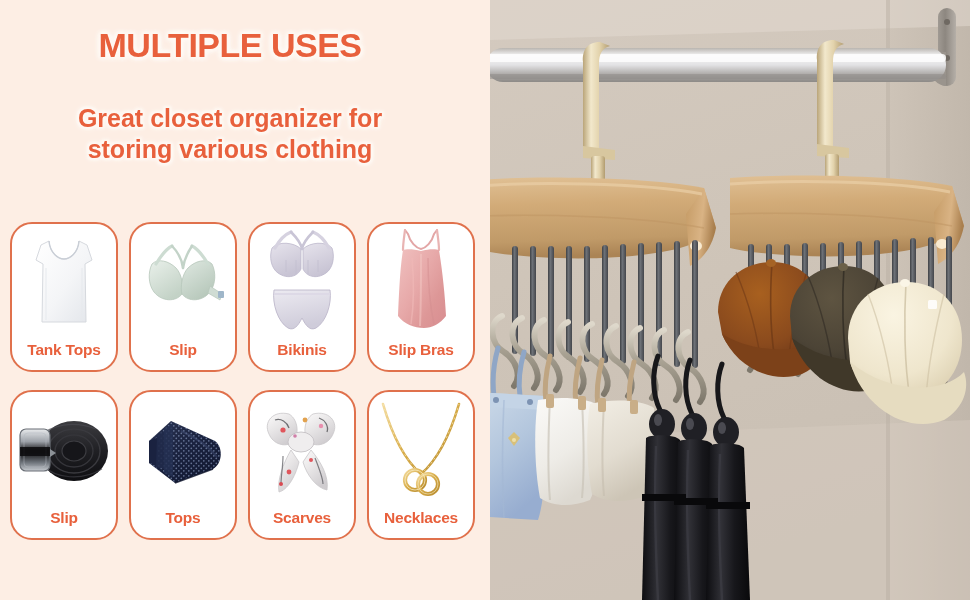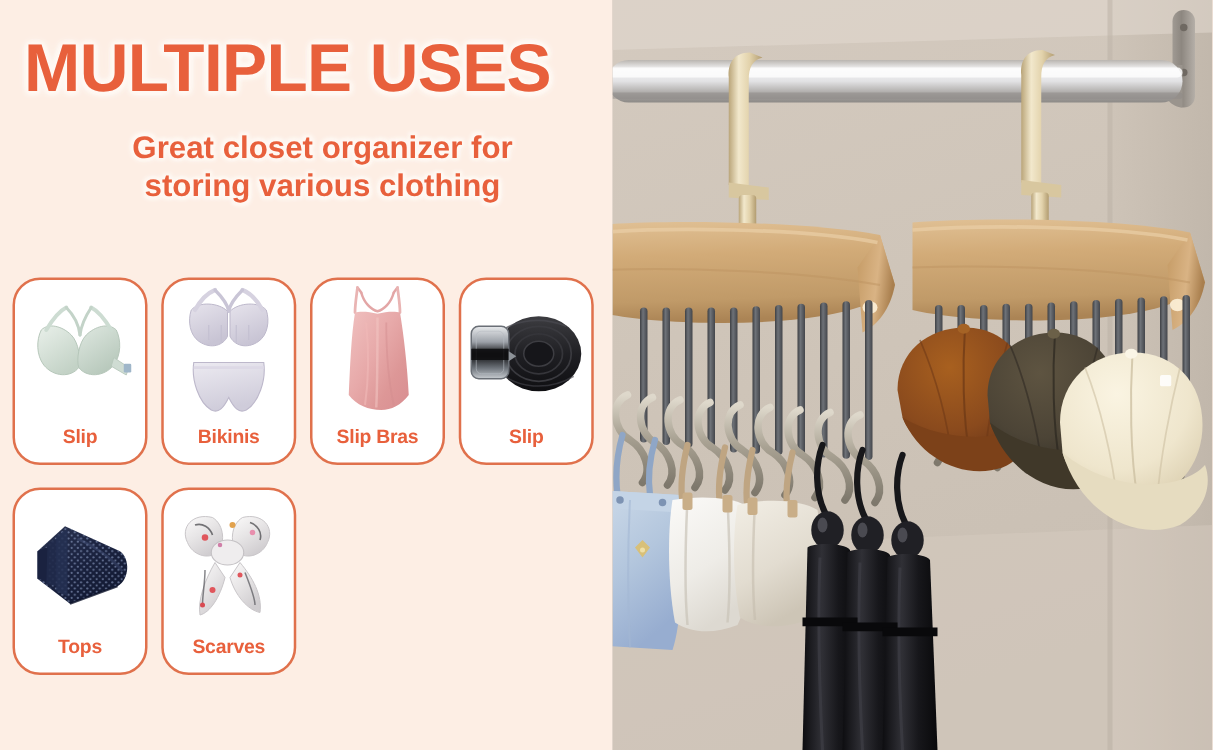--- a/index.html
+++ b/index.html
@@ -12,39 +12,38 @@
 
   
   #left-panel{
     position:absolute;left:0;top:0;width:490px;height:600px;
     background:#fdeee4;
   }
 
   #headline{
     position:absolute;left:0;top:28px;width:460px;
     text-align:center;
-    font-size:54px;font-weight:bold;
+    font-size:34px;font-weight:bold;
     letter-spacing:-0.5px;
     color:#e8603c;
     text-shadow:
       0 0 5px #fff9f4, 0 0 5px #fff9f4, 0 0 9px #fff9f4,
       2px 2px 4px #fff9f4, -2px -2px 4px #fff9f4,
       2px -2px 4px #fff9f4, -2px 2px 4px #fff9f4;
     line-height:1;
   }
   #subheadline{
     position:absolute;left:0;top:103px;width:460px;
     text-align:center;
     font-size:25px;font-weight:bold;
     color:#e8603c;line-height:1.24;
     text-shadow:
       0 0 4px #fff9f4, 0 0 4px #fff9f4, 0 0 8px #fff9f4,
       2px 2px 3px #fff9f4, -2px -2px 3px #fff9f4,
       2px -2px 3px #fff9f4, -2px 2px 3px #fff9f4;
-    padding-left: 28px;
   }
 
   
   #card-grid{
     position:absolute;left:10px;top:222px;
     width:470px;height:320px;
     display:grid;
     grid-template-columns:repeat(4,108px);
     grid-template-rows:repeat(2,150px);
     column-gap:11px;row-gap:18px;
@@ -85,20 +84,38 @@
 
 <div id="stage">
 
   <div id="left-panel">
 
     <div id="headline">MULTIPLE USES</div>
     <div id="subheadline">Great closet organizer for<br>storing various clothing</div>
 
     <div id="card-grid">
 
+      <div class="card">
+        <div class="card-art">
+          <svg width="76" height="96" viewBox="0 0 76 96">
+            <defs>
+                <linearGradient id="gTank" x1="0" y1="0" x2="1" y2="1">
+              <stop offset="0" stop-color="#ffffff"></stop>
+                  <stop offset="0.55" stop-color="#f4f5f7"></stop>
+                  <stop offset="1" stop-color="#e2e5ea"></stop>
+            </linearGradient>
+              </defs>
+            <path d="M23 7 L15 11 L10 26 L17 30 L16 88 L60 88 L59 30 L66 26 L61 11 L53 7
+                     C52 19 44 25 38 25 C32 25 24 19 23 7 Z" fill="url(#gTank)" stroke="#d6d9de" stroke-width="1"></path>
+            <path d="M23 7 C24 19 32 25 38 25 C44 25 52 19 53 7" fill="none" stroke="#c9ced6" stroke-width="1.4"></path>
+            <path d="M20 34 L20 86 M56 34 L56 86" stroke="#e6e9ed" stroke-width="1"></path>
+          </svg>
+        </div>
+        <div class="card-label">Tank Tops</div>
+      </div>
 
       <div class="card">
         <div class="card-art">
           <svg width="90" height="80" viewBox="0 0 90 80">
             <defs>
               <linearGradient id="gBraL" x1="0" y1="0" x2="0.6" y2="1">
                 <stop offset="0" stop-color="#e9f0ea"></stop>
                   <stop offset="1" stop-color="#c3d2c6"></stop>
               </linearGradient>
               <linearGradient id="gBraR" x1="0" y1="0" x2="0.6" y2="1">
@@ -272,20 +289,40 @@
             <circle cx="22" cy="84" r="2" fill="#d94a52"></circle>
             <circle cx="62" cy="26" r="2.2" fill="#e88fae"></circle>
             <circle cx="46" cy="20" r="2.4" fill="#e2a24e"></circle>
             <circle cx="52" cy="60" r="2" fill="#e0565c"></circle>
             <circle cx="36" cy="36" r="1.8" fill="#d07fa8"></circle>
           </svg>
         </div>
         <div class="card-label">Scarves</div>
       </div>
 
+      <div class="card">
+        <div class="card-art">
+          <svg width="92" height="100" viewBox="0 0 92 100">
+            <defs>
+              <linearGradient id="gGold" x1="0" y1="0" x2="1" y2="1">
+                <stop offset="0" stop-color="#f3dca0"></stop>
+                  <stop offset="0.45" stop-color="#d9ae4c"></stop>
+                <stop offset="1" stop-color="#b78b2e"></stop>
+              </linearGradient>
+            </defs>
+            <path d="M8 4 C18 38 32 62 46 74 C60 62 74 38 84 4" fill="none" stroke="url(#gGold)" stroke-width="2.6" stroke-linecap="round"></path>
+            <path d="M8 4 C18 38 32 62 46 74 C60 62 74 38 84 4" fill="none" stroke="#f6e6b6" stroke-width="0.9" stroke-dasharray="2 3" opacity="0.8"></path>
+            <circle cx="40" cy="80" r="10" fill="none" stroke="url(#gGold)" stroke-width="4.2"></circle>
+            <circle cx="53" cy="84" r="10" fill="none" stroke="url(#gGold)" stroke-width="4.2"></circle>
+            <circle cx="40" cy="80" r="10" fill="none" stroke="#f8ecc4" stroke-width="1" opacity="0.75"></circle>
+            <circle cx="53" cy="84" r="10" fill="none" stroke="#f8ecc4" stroke-width="1" opacity="0.6"></circle>
+          </svg>
+        </div>
+        <div class="card-label">Necklaces</div>
+      </div>
 
     </div>
   </div>
 
   <div id="photo">
     <svg viewBox="0 0 480 600" preserveAspectRatio="xMidYMid slice">
       <defs>
         <linearGradient id="wallG" x1="0" y1="0" x2="0.25" y2="1">
           <stop offset="0" stop-color="#d4cabf"></stop>
           <stop offset="0.45" stop-color="#cfc5b9"></stop>

